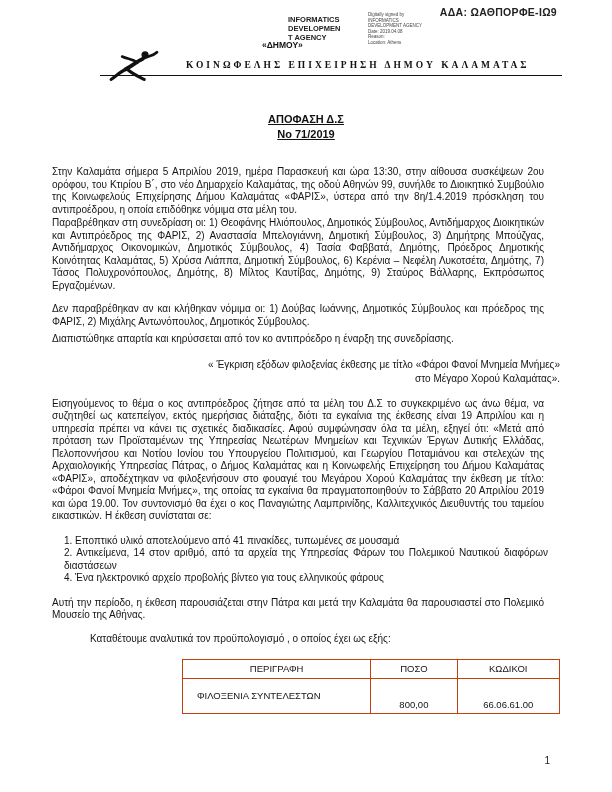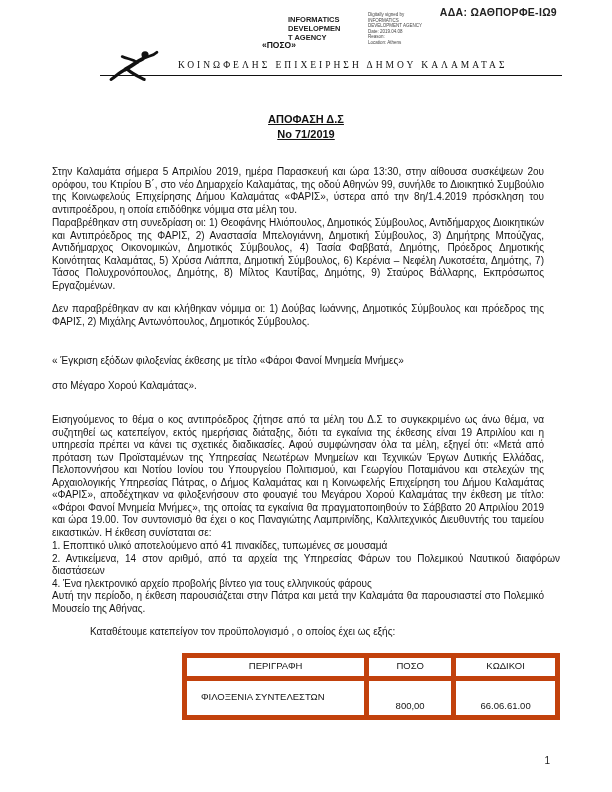--- a/index.html
+++ b/index.html
@@ -24,23 +24,23 @@
   }
   .stamp-name{font-size:7.5px;font-weight:bold;line-height:9px;color:#222;width:58px;}
   .stamp-details{font-size:4.5px;line-height:5.5px;color:#444;width:70px;}
   .faris-label{
     position:absolute;top:40px;left:262px;
     font-size:8.5px;font-weight:bold;color:#111;
   }
   .org-header{position:absolute;top:46px;left:100px;right:50px;height:30px;}
   .org-logo{position:absolute;left:8px;top:2px;width:52px;height:34px;}
   .org-title{
-    position:absolute;left:78px;top:14px;
+    position:absolute;left:86px;top:14px;
     font-family:"Liberation Serif", serif;
-    font-size:9.5px;font-weight:normal;letter-spacing:3px;color:#111;
+    font-size:9.5px;font-weight:bold;letter-spacing:3px;color:#111;
     white-space:nowrap;
   }
   .org-rule{
     position:absolute;left:0;right:0;top:29px;
     border-bottom:1.5px solid #111;
   }
   .decision-heading{
     position:absolute;top:112px;left:0;right:0;
     text-align:center;
   }
@@ -48,31 +48,31 @@
     font-size:11px;font-weight:bold;text-decoration:underline;
     line-height:15px;color:#111;
   }
   .content{
     position:absolute;top:166px;left:52px;right:52px;
     font-size:10px;line-height:12.5px;text-align:justify;color:#141414;
   }
   .para{margin:0 16px 1px 0;}
   .gap-sm{height:10px;}
   .gap-xs{height:4px;}
-  .quote{ text-align:left;margin:12px 0;}
-  .list{margin:0;padding:0;list-style:none;}
+  .quote{ text-align:right;margin:2px 0;}
+  .list{margin:12px;padding:0;list-style:none;}
   .list li{margin:0;}
   .indent{text-indent:38px;}
   .budget-table{
     border-collapse:collapse;
     margin:14px 0 0 130px;
     font-size:9.5px;color:#141414;
   }
   .budget-table th,.budget-table td{
-    border:5px solid #c2410c;
+    border:1px solid #c2410c;
     padding:2px 14px;
   }
   .budget-table th{font-weight:normal;text-align:center;height:14px;}
   .budget-table td{height:30px;}
   .col-desc{width:200px;}
   .col-amount{width:70px;}
   .col-code{width:84px;margin-top:36px;}
   .cell-desc{text-align:left;vertical-align:middle;}
   .cell-amount{text-align:center;vertical-align:bottom;}
   .cell-code{text-align:center;vertical-align:bottom;}
@@ -97,21 +97,21 @@
     <div class="stamp-details">
       <div>Digitally signed by</div>
       <div>INFORMATICS</div>
       <div>DEVELOPMENT AGENCY</div>
       <div>Date: 2019.04.08</div>
       <div>Reason:</div>
       <div>Location: Athens</div>
     </div>
   </div>
 
-  <div class="faris-label">«ΠΟΣΟ»</div>
+  <div class="faris-label">«ΔΗΜΟΥ»</div>
 
   <div class="org-header">
     <svg class="org-logo" viewBox="0 0 60 40" xmlns="http://www.w3.org/2000/svg">
       <circle cx="43" cy="8" r="4.2" fill="#111"></circle>
       <path d="M40,13 C33,16 28,21 20,25" stroke="#111" stroke-width="4.5" fill="none" stroke-linecap="round"></path>
       <path d="M38,14 C46,9 52,10 57,5" stroke="#111" stroke-width="3.2" fill="none" stroke-linecap="round"></path>
       <path d="M21,25 C13,28 8,34 3,37" stroke="#111" stroke-width="3.6" fill="none" stroke-linecap="round"></path>
       <path d="M22,25 C29,31 36,34 42,37" stroke="#111" stroke-width="3.6" fill="none" stroke-linecap="round"></path>
       <path d="M34,17 C28,13 22,13 16,10" stroke="#111" stroke-width="3" fill="none" stroke-linecap="round"></path>
     </svg>
@@ -123,33 +123,34 @@
     <div>ΑΠΟΦΑΣΗ Δ.Σ</div>
     <div>Νο 71/2019</div>
   </div>
 
   <div class="content">
     <p class="para">Στην Καλαμάτα σήμερα 5 Απριλίου 2019, ημέρα Παρασκευή και ώρα 13:30, στην αίθουσα συσκέψεων 2ου ορόφου, του Κτιρίου Β΄, στο νέο Δημαρχείο Καλαμάτας, της οδού Αθηνών 99, συνήλθε το Διοικητικό Συμβούλιο της Κοινωφελούς Επιχείρησης Δήμου Καλαμάτας «ΦΑΡΙΣ», ύστερα από την 8η/1.4.2019 πρόσκληση του αντιπροέδρου, η οποία επιδόθηκε νόμιμα στα μέλη του.</p>
     <p class="para">Παραβρέθηκαν στη συνεδρίαση οι: 1) Θεοφάνης Ηλιόπουλος, Δημοτικός Σύμβουλος, Αντιδήμαρχος Διοικητικών και Αντιπρόεδρος της ΦΑΡΙΣ, 2) Αναστασία Μπελογιάννη, Δημοτική Σύμβουλος, 3) Δημήτρης Μπούζγας, Αντιδήμαρχος Οικονομικών, Δημοτικός Σύμβουλος, 4) Τασία Φαββατά, Δημότης, Πρόεδρος Δημοτικής Κοινότητας Καλαμάτας, 5) Χρύσα Λιάππα, Δημοτική Σύμβουλος, 6) Κερένια – Νεφέλη Λυκοτσέτα, Δημότης, 7) Τάσος Πολυχρονόπουλος, Δημότης, 8) Μίλτος Καυτίβας, Δημότης, 9) Σταύρος Βάλλαρης, Εκπρόσωπος Εργαζομένων.</p>
     <div class="gap-sm"></div>
     <p class="para">Δεν παραβρέθηκαν αν και κλήθηκαν νόμιμα οι: 1) Δούβας Ιωάννης, Δημοτικός Σύμβουλος και πρόεδρος της ΦΑΡΙΣ, 2) Μιχάλης Αντωνόπουλος, Δημοτικός Σύμβουλος.</p>
     <div class="gap-xs"></div>
+    <p class="para">Διαπιστώθηκε απαρτία και κηρύσσεται από τον κο αντιπρόεδρο η έναρξη της συνεδρίασης.</p>
     <div class="gap-sm"></div>
     <p class="para quote">« Έγκριση εξόδων φιλοξενίας έκθεσης με τίτλο «Φάροι Φανοί Μνημεία Μνήμες»</p>
     <p class="para quote">στο Μέγαρο Χορού Καλαμάτας».</p>
     <div class="gap-sm"></div>
     <p class="para">Εισηγούμενος το θέμα ο κος αντιπρόεδρος ζήτησε από τα μέλη του Δ.Σ το συγκεκριμένο ως άνω θέμα, να συζητηθεί ως κατεπείγον, εκτός ημερήσιας διάταξης, διότι τα εγκαίνια της έκθεσης είναι 19 Απριλίου και η υπηρεσία πρέπει να κάνει τις σχετικές διαδικασίες. Αφού συμφώνησαν όλα τα μέλη, εξηγεί ότι: «Μετά από πρόταση των Προϊσταμένων της Υπηρεσίας Νεωτέρων Μνημείων και Τεχνικών Έργων Δυτικής Ελλάδας, Πελοποννήσου και Νοτίου Ιονίου του Υπουργείου Πολιτισμού, και Γεωργίου Ποταμιάνου και στελεχών της Αρχαιολογικής Υπηρεσίας Πάτρας, ο Δήμος Καλαμάτας και η Κοινωφελής Επιχείρηση του Δήμου Καλαμάτας «ΦΑΡΙΣ», αποδέχτηκαν να φιλοξενήσουν στο φουαγιέ του Μεγάρου Χορού Καλαμάτας την έκθεση με τίτλο: «Φάροι Φανοί Μνημεία Μνήμες», της οποίας τα εγκαίνια θα πραγματοποιηθούν το Σάββατο 20 Απριλίου 2019 και ώρα 19.00. Τον συντονισμό θα έχει ο κος Παναγιώτης Λαμπρινίδης, Καλλιτεχνικός Διευθυντής του ταμείου εικαστικών. Η έκθεση συνίσταται σε:</p>
     <ul class="list">
       <li>1. Εποπτικό υλικό αποτελούμενο από 41 πινακίδες, τυπωμένες σε μουσαμά</li>
       <li>2. Αντικείμενα, 14 στον αριθμό, από τα αρχεία της Υπηρεσίας Φάρων του Πολεμικού Ναυτικού διαφόρων διαστάσεων</li>
       <li>4. Ένα ηλεκτρονικό αρχείο προβολής βίντεο για τους ελληνικούς φάρους</li>
     </ul>
     <p class="para">Αυτή την περίοδο, η έκθεση παρουσιάζεται στην Πάτρα και μετά την Καλαμάτα θα παρουσιαστεί στο Πολεμικό Μουσείο της Αθήνας.</p>
     <div class="gap-sm"></div>
-    <p class="para indent">Καταθέτουμε κατεπείγον τον προϋπολογισμό , ο οποίος έχει ως εξής:</p>
+    <p class="para indent">Καταθέτουμε αναλυτικά τον προϋπολογισμό , ο οποίος έχει ως εξής:</p>
 
     <table class="budget-table">
       <thead>
         <tr>
           <th class="col-desc">ΠΕΡΙΓΡΑΦΗ</th>
           <th class="col-amount">ΠΟΣΟ</th>
           <th class="col-code">ΚΩΔΙΚΟΙ</th>
         </tr>
       </thead>
       <tbody>

